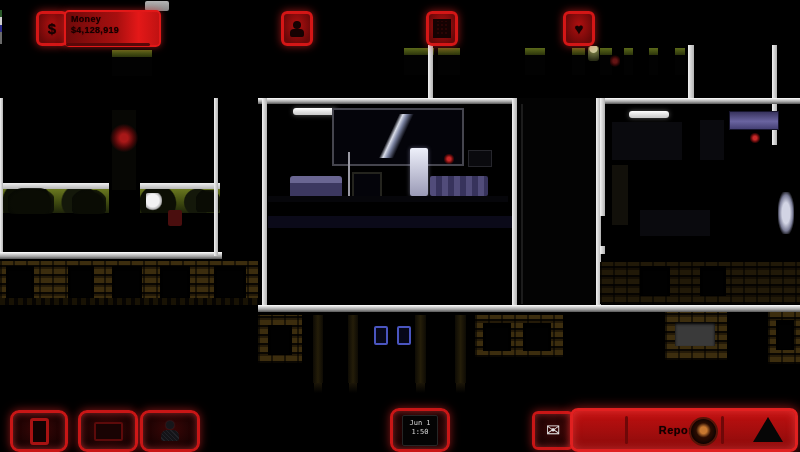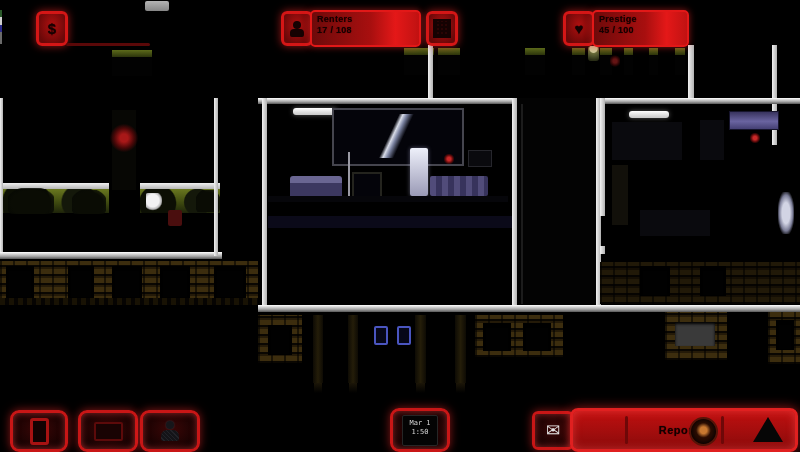--- a/index.html
+++ b/index.html
@@ -218,55 +218,51 @@
   </div>
   <div class="abs bricks" style="left:768px;top:312px;width:32px;height:52px;">
     <div class="abs bwin" style="left:8px;top:8px;width:18px;height:30px;"></div>
   </div>
 
   <div class="abs badge" style="left:145px;top:1px;width:24px;height:10px;"></div>
 
   <div class="abs tile" style="left:36px;top:11px;width:26px;height:29px;">
     <span class="tileglyph">$</span>
   </div>
+  <div class="abs banner" style="left:64px;top:10px;width:88px;height:31px;">
+    <div class="blab">Money</div>
+    <div class="bval">$4,128,919</div>
+  </div>
   <div class="abs underline" style="left:66px;top:43px;width:84px;height:3px;"></div>
 
   <div class="abs tile" style="left:281px;top:11px;width:26px;height:29px;">
     <span class="ic-person"></span>
   </div>
-  <div class="abs banner" style="left:310px;top:10px;width:102px;height:31px;">
-    <div class="blab">Renters</div>
-    <div class="bval">17 / 108</div>
-  </div>
 
   <div class="abs tile" style="left:426px;top:11px;width:26px;height:29px;">
     <span class="ic-bldg"></span>
   </div>
 
   <div class="abs tile" style="left:563px;top:11px;width:26px;height:29px;">
     <span class="tileglyph">♥</span>
   </div>
-  <div class="abs banner" style="left:592px;top:10px;width:88px;height:31px;">
-    <div class="blab">Prestige</div>
-    <div class="bval">45 / 100</div>
-  </div>
 
   <div class="abs rbtn" style="left:10px;top:410px;width:52px;height:36px;">
     <span class="ic-door"></span>
   </div>
   <div class="abs rbtn" style="left:78px;top:410px;width:54px;height:36px;">
     <span class="ic-box"></span>
   </div>
   <div class="abs rbtn" style="left:140px;top:410px;width:54px;height:36px;">
     <span class="ic-user"></span>
   </div>
 
   <div class="abs rbtn" style="left:390px;top:408px;width:54px;height:38px;">
     <div class="screen" style="width:34px;height:26px;">
-      <div>Mar 1</div>
+      <div>Jun 1</div>
       <div>1:50</div>
     </div>
   </div>
 
   <div class="abs rbtn" style="left:532px;top:411px;width:36px;height:33px;border-radius:6px;">
     <span class="mailglyph">✉</span>
   </div>
 
   <div class="abs reportbar" style="left:570px;top:408px;width:222px;height:38px;">
     <div class="abs rsep" style="left:52px;top:5px;width:3px;height:28px;"></div>

